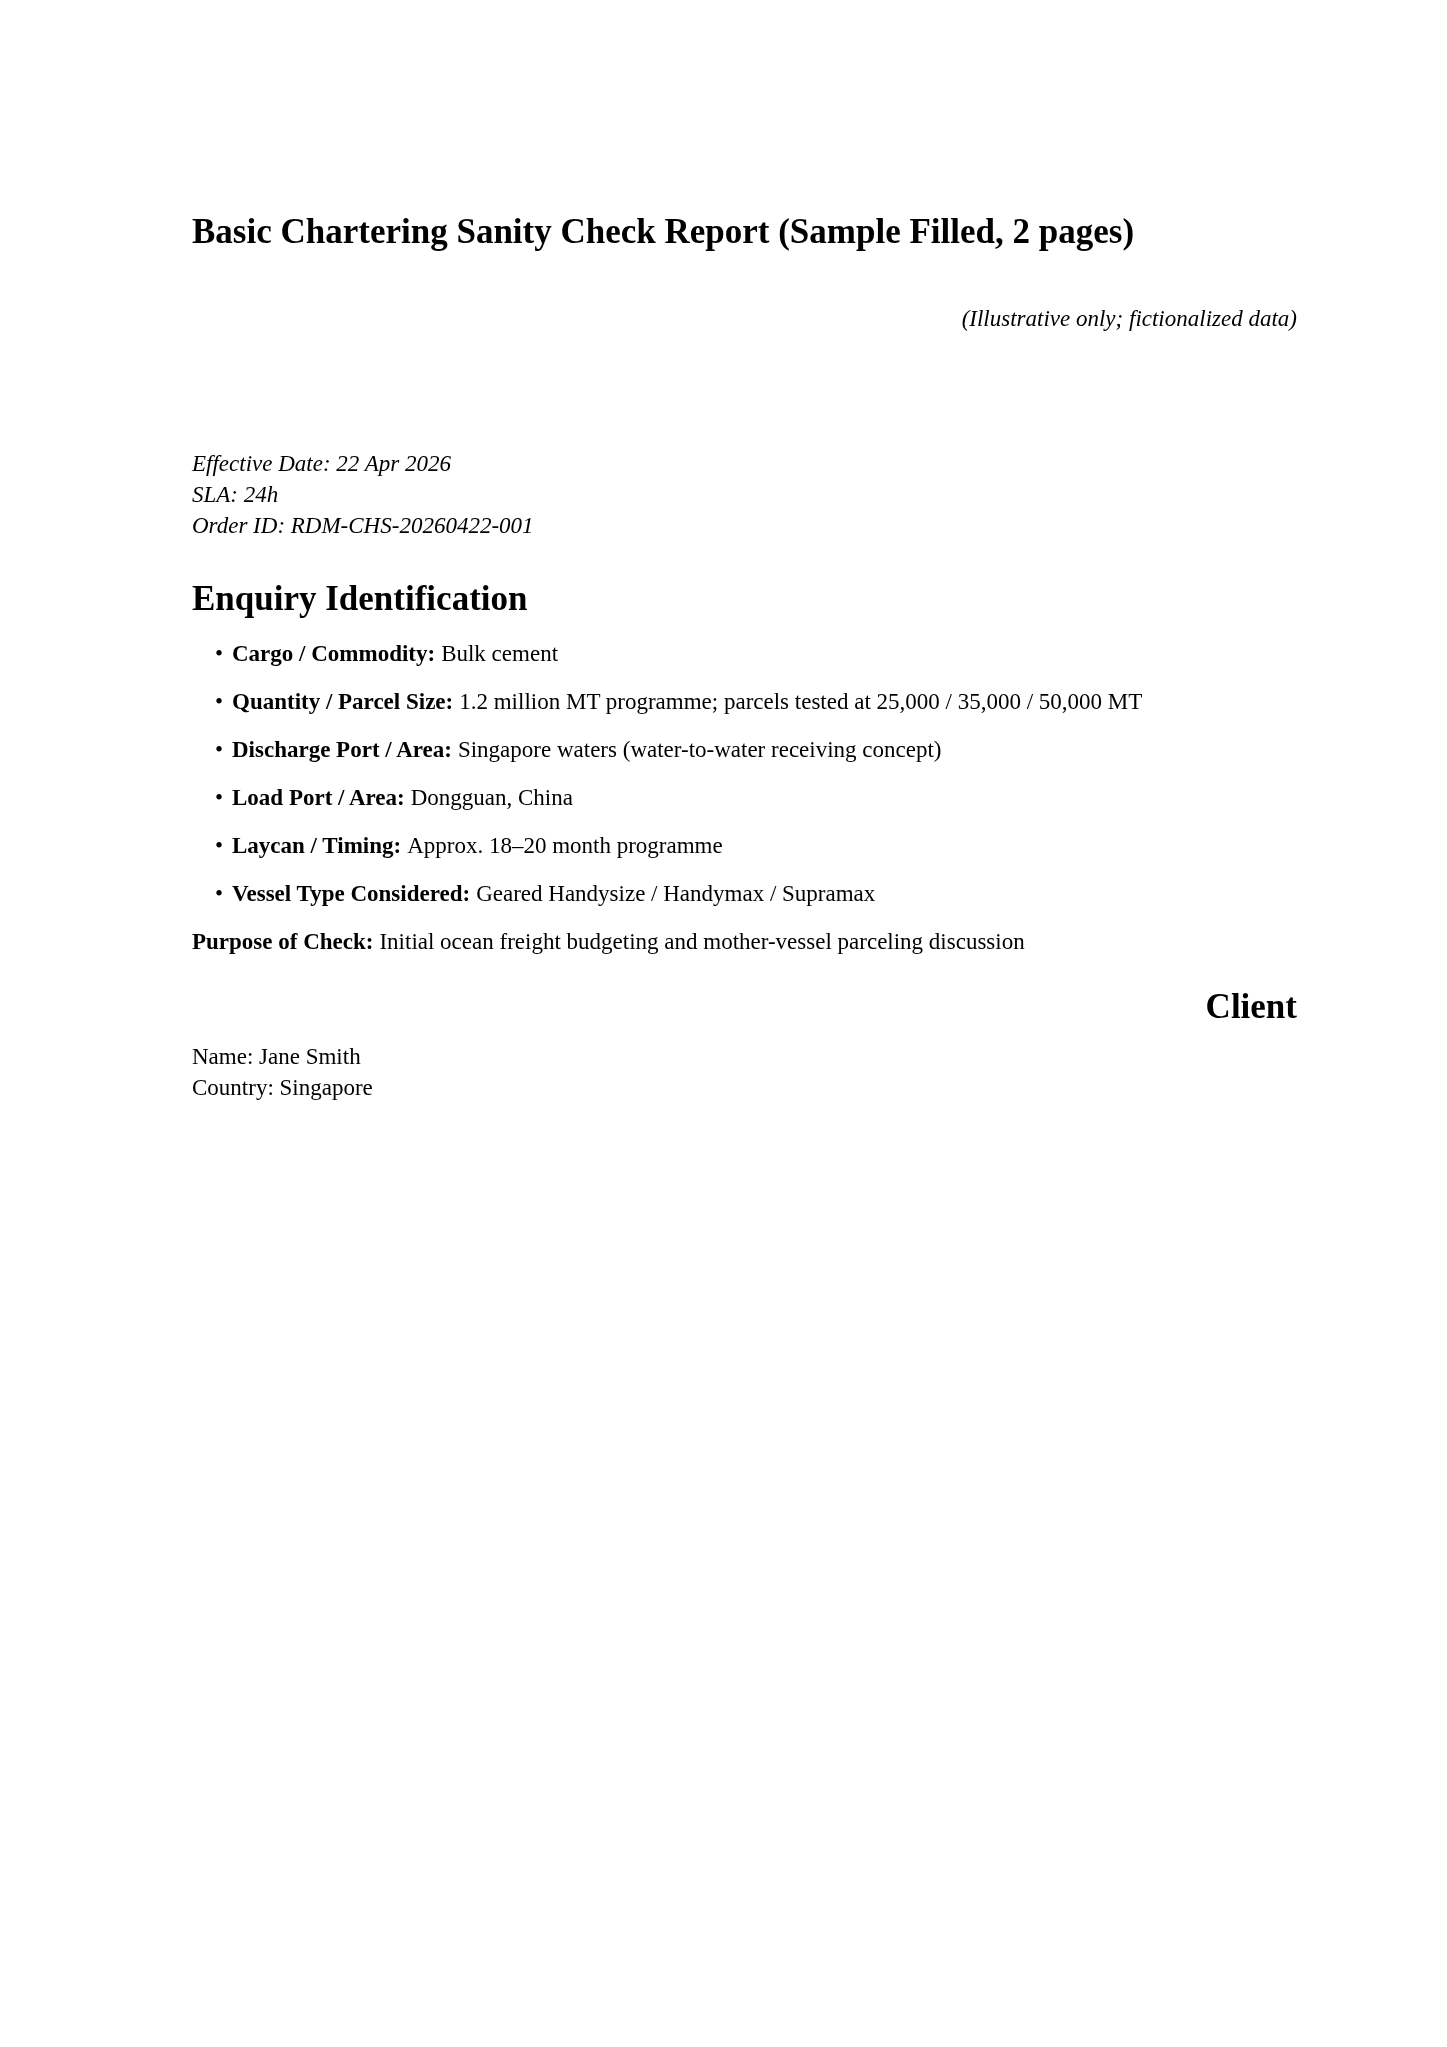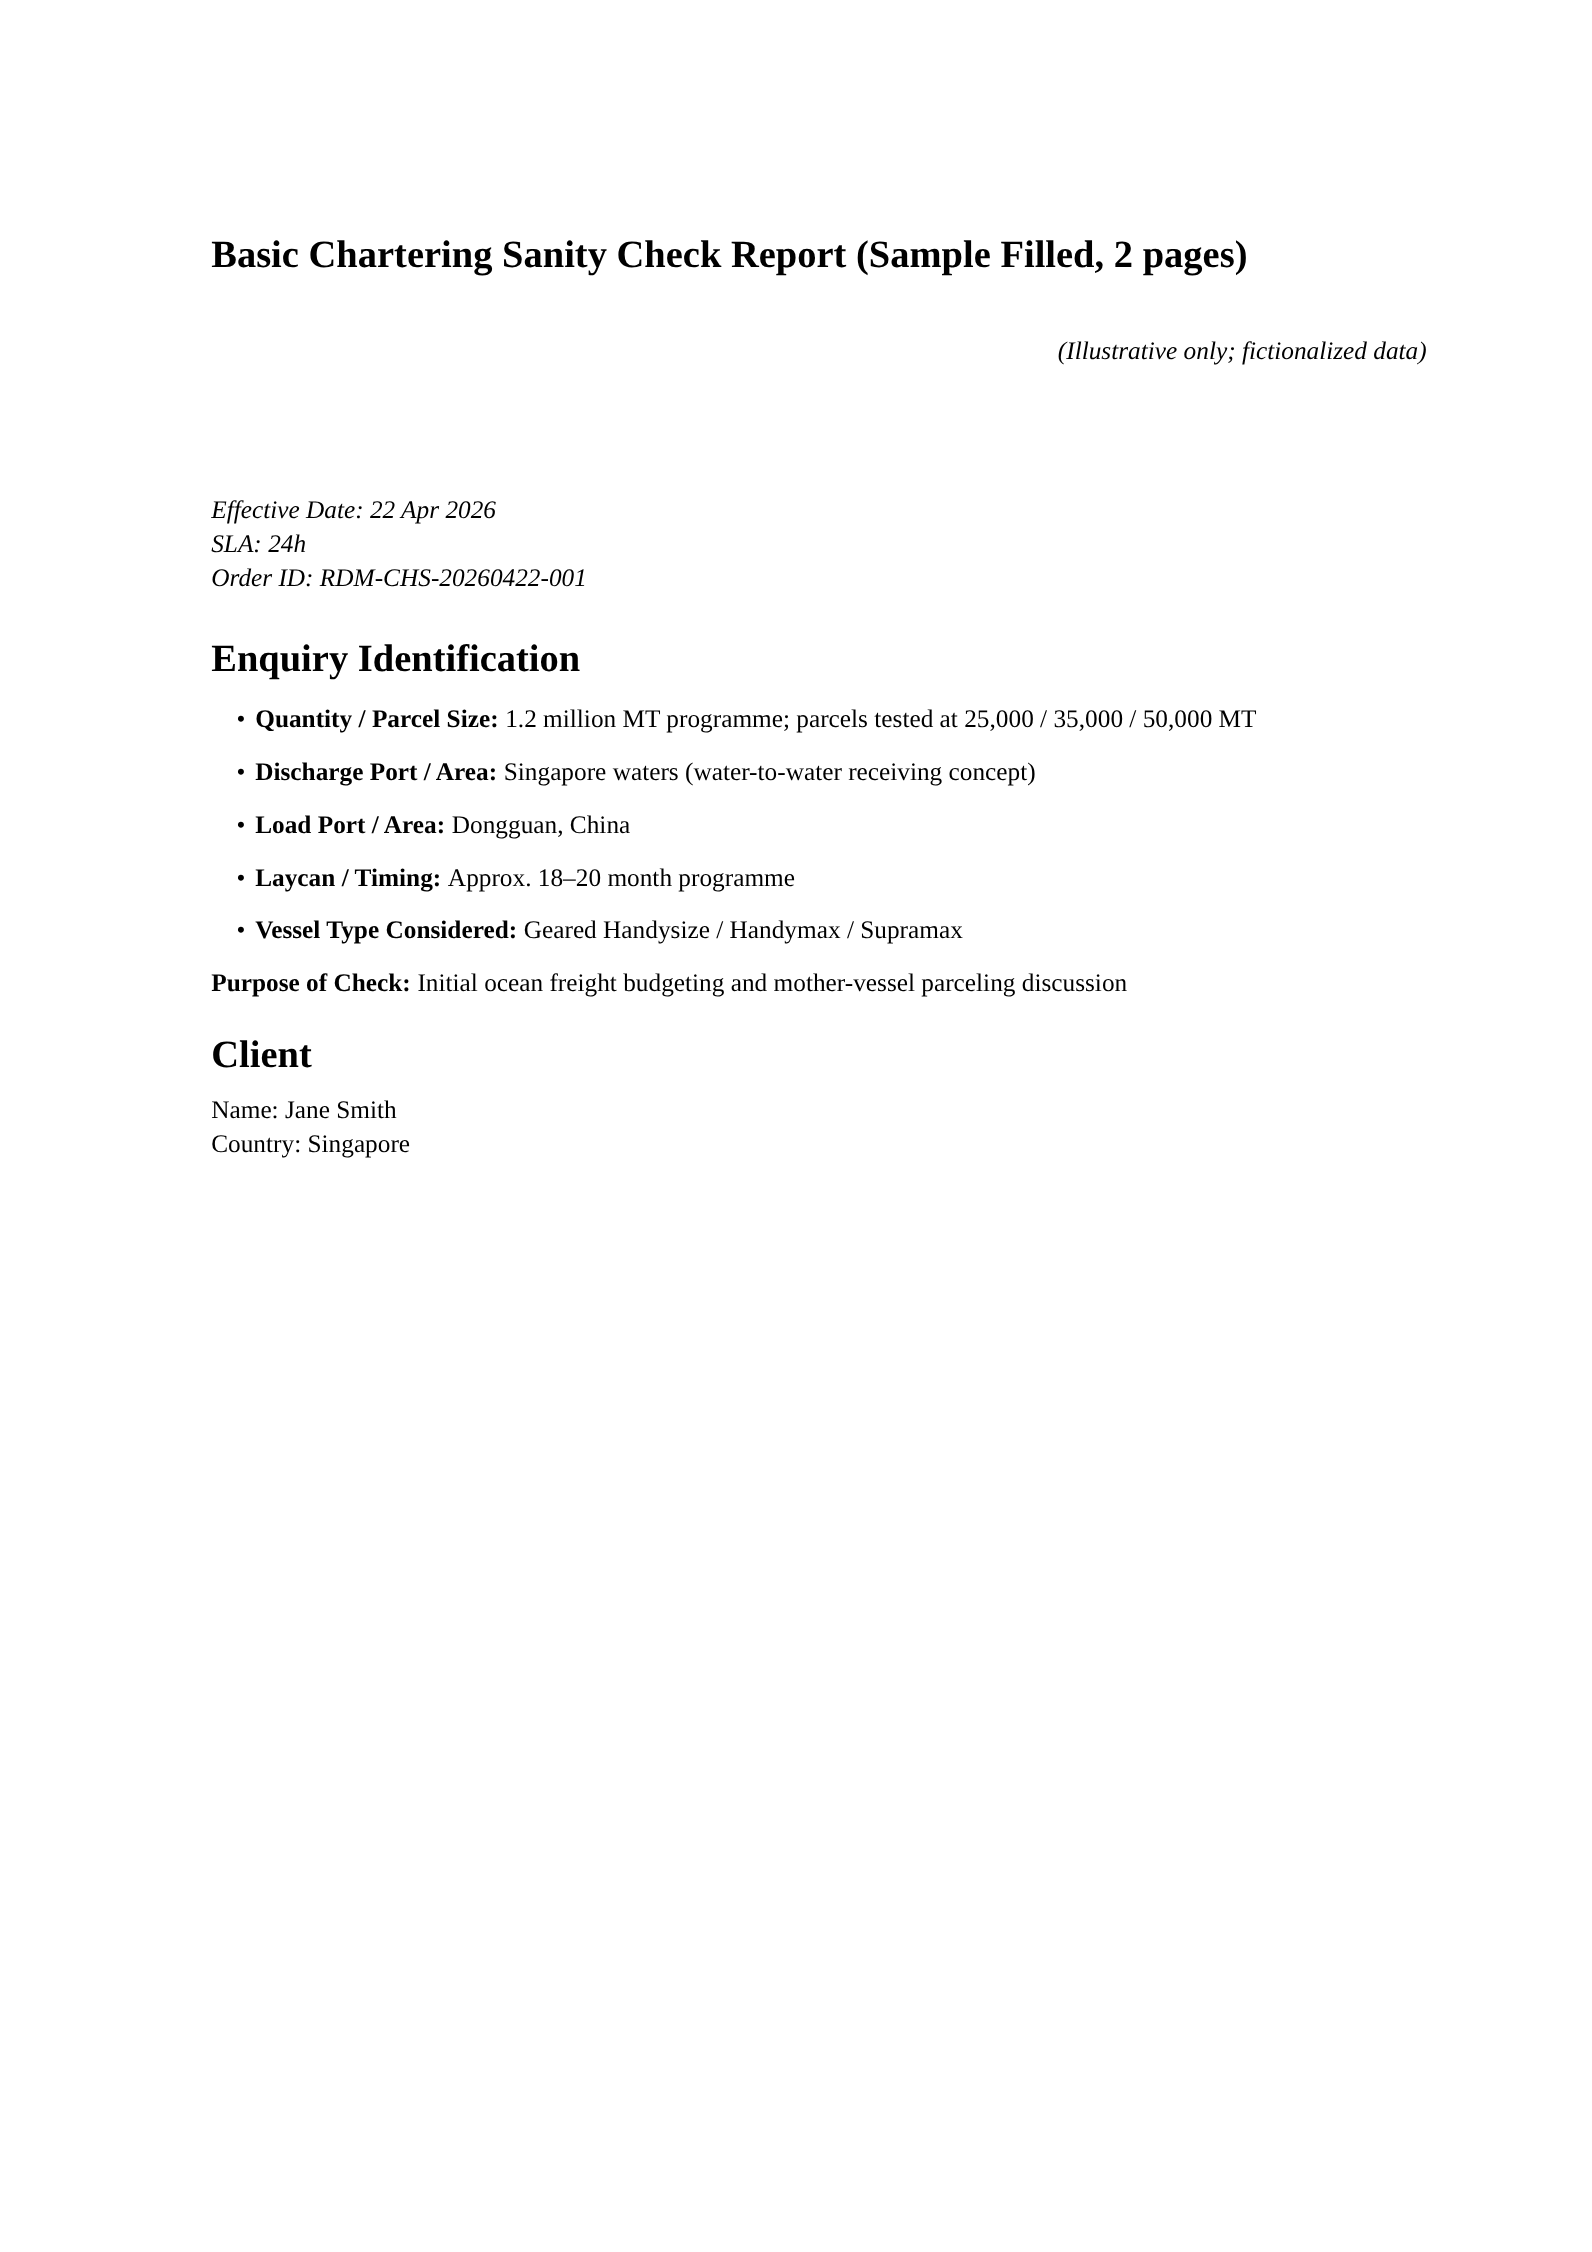--- a/index.html
+++ b/index.html
@@ -37,20 +37,21 @@
     font-style: italic;
   }
   .section-heading {
     font-size: 35px;
     line-height: 40px;
     font-weight: bold;
     margin: 38px 0 14px 0;
   }
   .section-heading.client-heading {
     margin-top: 30px;
+    text-align: right;
   }
   ul.enquiry-list {
     list-style: none;
     margin: 19px 0 14px 0;
     padding-left: 40px;
   }
   ul.enquiry-list li {
     position: relative;
     margin-bottom: 17px;
   }
@@ -83,20 +84,23 @@
   <div class="meta-block">
     <div class="meta-line">Effective Date: 22 Apr 2026</div>
     <div class="meta-line">SLA: 24h</div>
     <div class="meta-line">Order ID: RDM-CHS-20260422-001</div>
   </div>
 
   <h2 class="section-heading">Enquiry Identification</h2>
 
   <ul class="enquiry-list">
     <li>
+      <span class="li-label">Cargo / Commodity:</span><span>Bulk cement</span>
+    </li>
+    <li>
       <span class="li-label">Quantity / Parcel Size:</span><span>1.2 million MT programme; parcels tested at 25,000 / 35,000 / 50,000 MT</span>
     </li>
     <li>
       <span class="li-label">Discharge Port / Area:</span><span>Singapore waters (water-to-water receiving concept)</span>
     </li>
     <li>
       <span class="li-label">Load Port / Area:</span><span>Dongguan, China</span>
     </li>
     <li>
       <span class="li-label">Laycan / Timing:</span><span>Approx. 18–20 month programme</span>

